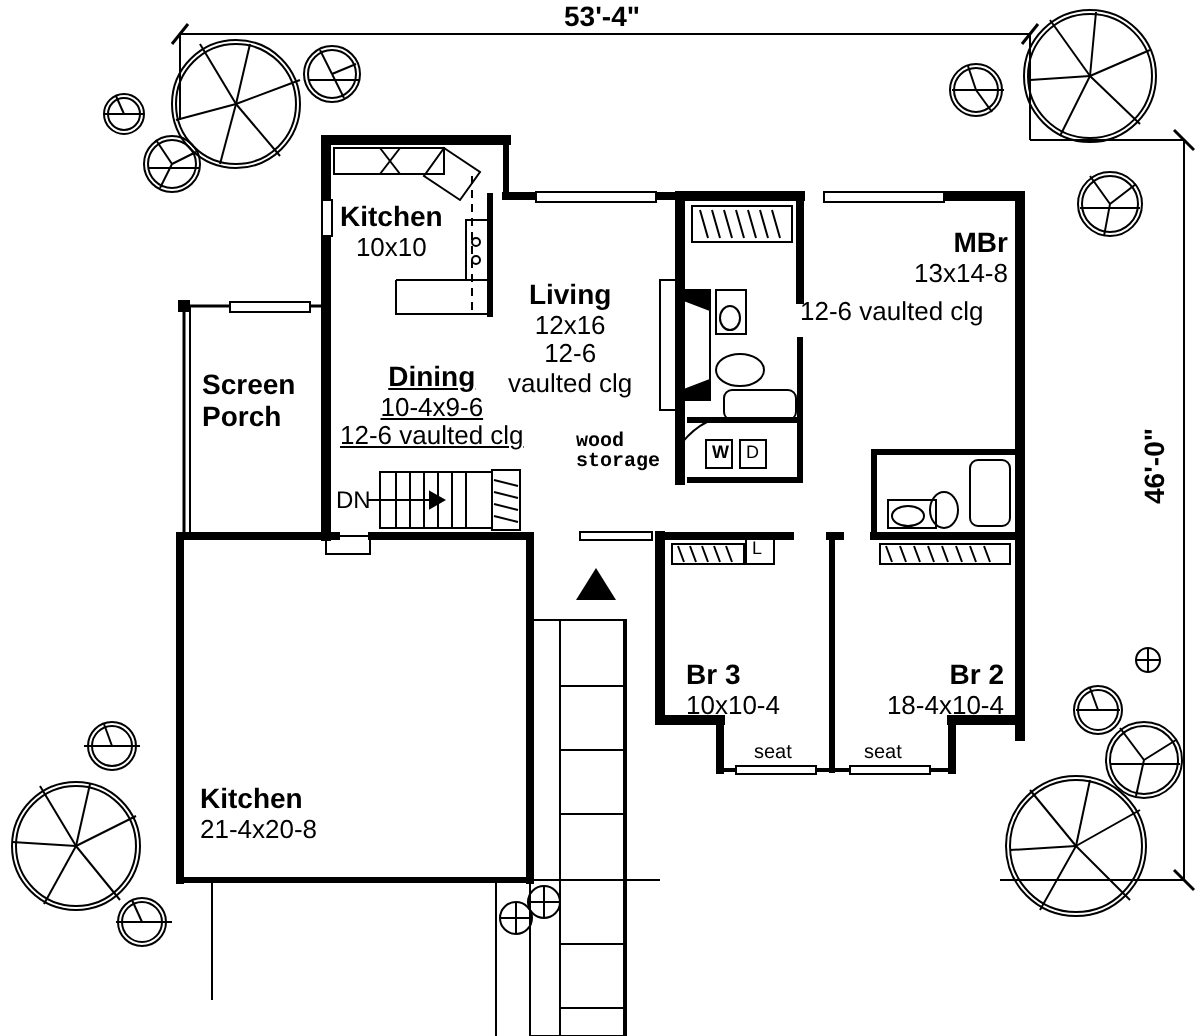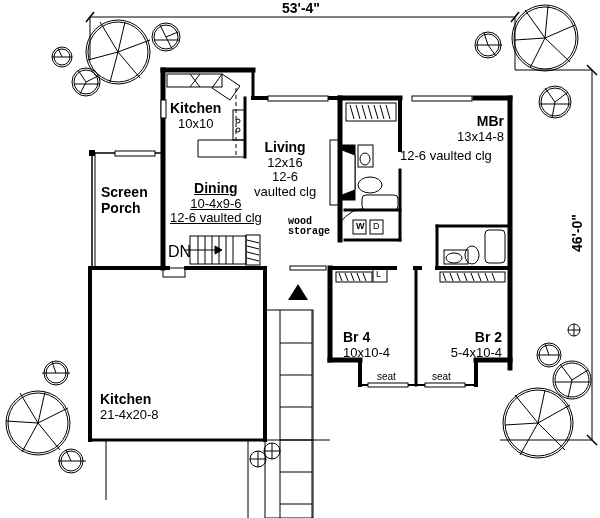--- a/index.html
+++ b/index.html
@@ -304,35 +304,35 @@
 <div class="lbl" style="left:101px;top:185px;text-align:left;">
   <span class="t">Screen</span>
   <span class="t">Porch</span>
 </div>
 <div class="lbl" style="left:428px;top:114px;text-align:right;width:76px;">
   <span class="t">MBr</span>
   <span>13x14-8</span>
 </div>
 <div class="lbl" style="left:400px;top:149px;">12-6 vaulted clg</div>
 <div class="lbl" style="left:343px;top:330px;text-align:left;">
-  <span class="t">Br 4</span>
+  <span class="t">Br 3</span>
   <span>10x10-4</span>
 </div>
 <div class="lbl" style="left:420px;top:330px;text-align:right;width:82px;">
   <span class="t">Br 2</span>
-  <span>5-4x10-4</span>
+  <span>18-4x10-4</span>
 </div>
 <div class="lbl" style="left:100px;top:392px;text-align:left;">
   <span class="t">Kitchen</span>
   <span>21-4x20-8</span>
 </div>
 
 <div class="sm" style="left:288px;top:217px;font-family:Liberation Mono, monospace;">
   <span style="display:block">wood</span>
   <span style="display:block">storage</span>
 </div>
-<div class="sm" style="left:168px;top:244px;font-weight:normal;font-size:16px;">DN</div>
+<div class="sm" style="left:168px;top:244px;font-weight:normal;font-size:12px;">DN</div>
 <div class="sm" style="left:356px;top:222px;font-size:9px;">W</div>
 <div class="sm" style="left:373px;top:222px;font-size:9px;font-weight:normal;">D</div>
 <div class="sm" style="left:376px;top:270px;font-size:9px;font-weight:normal;">L</div>
 <div class="sm" style="left:377px;top:372px;font-weight:normal;">seat</div>
 <div class="sm" style="left:432px;top:372px;font-weight:normal;">seat</div>
 </div>
 
 </body></html>

